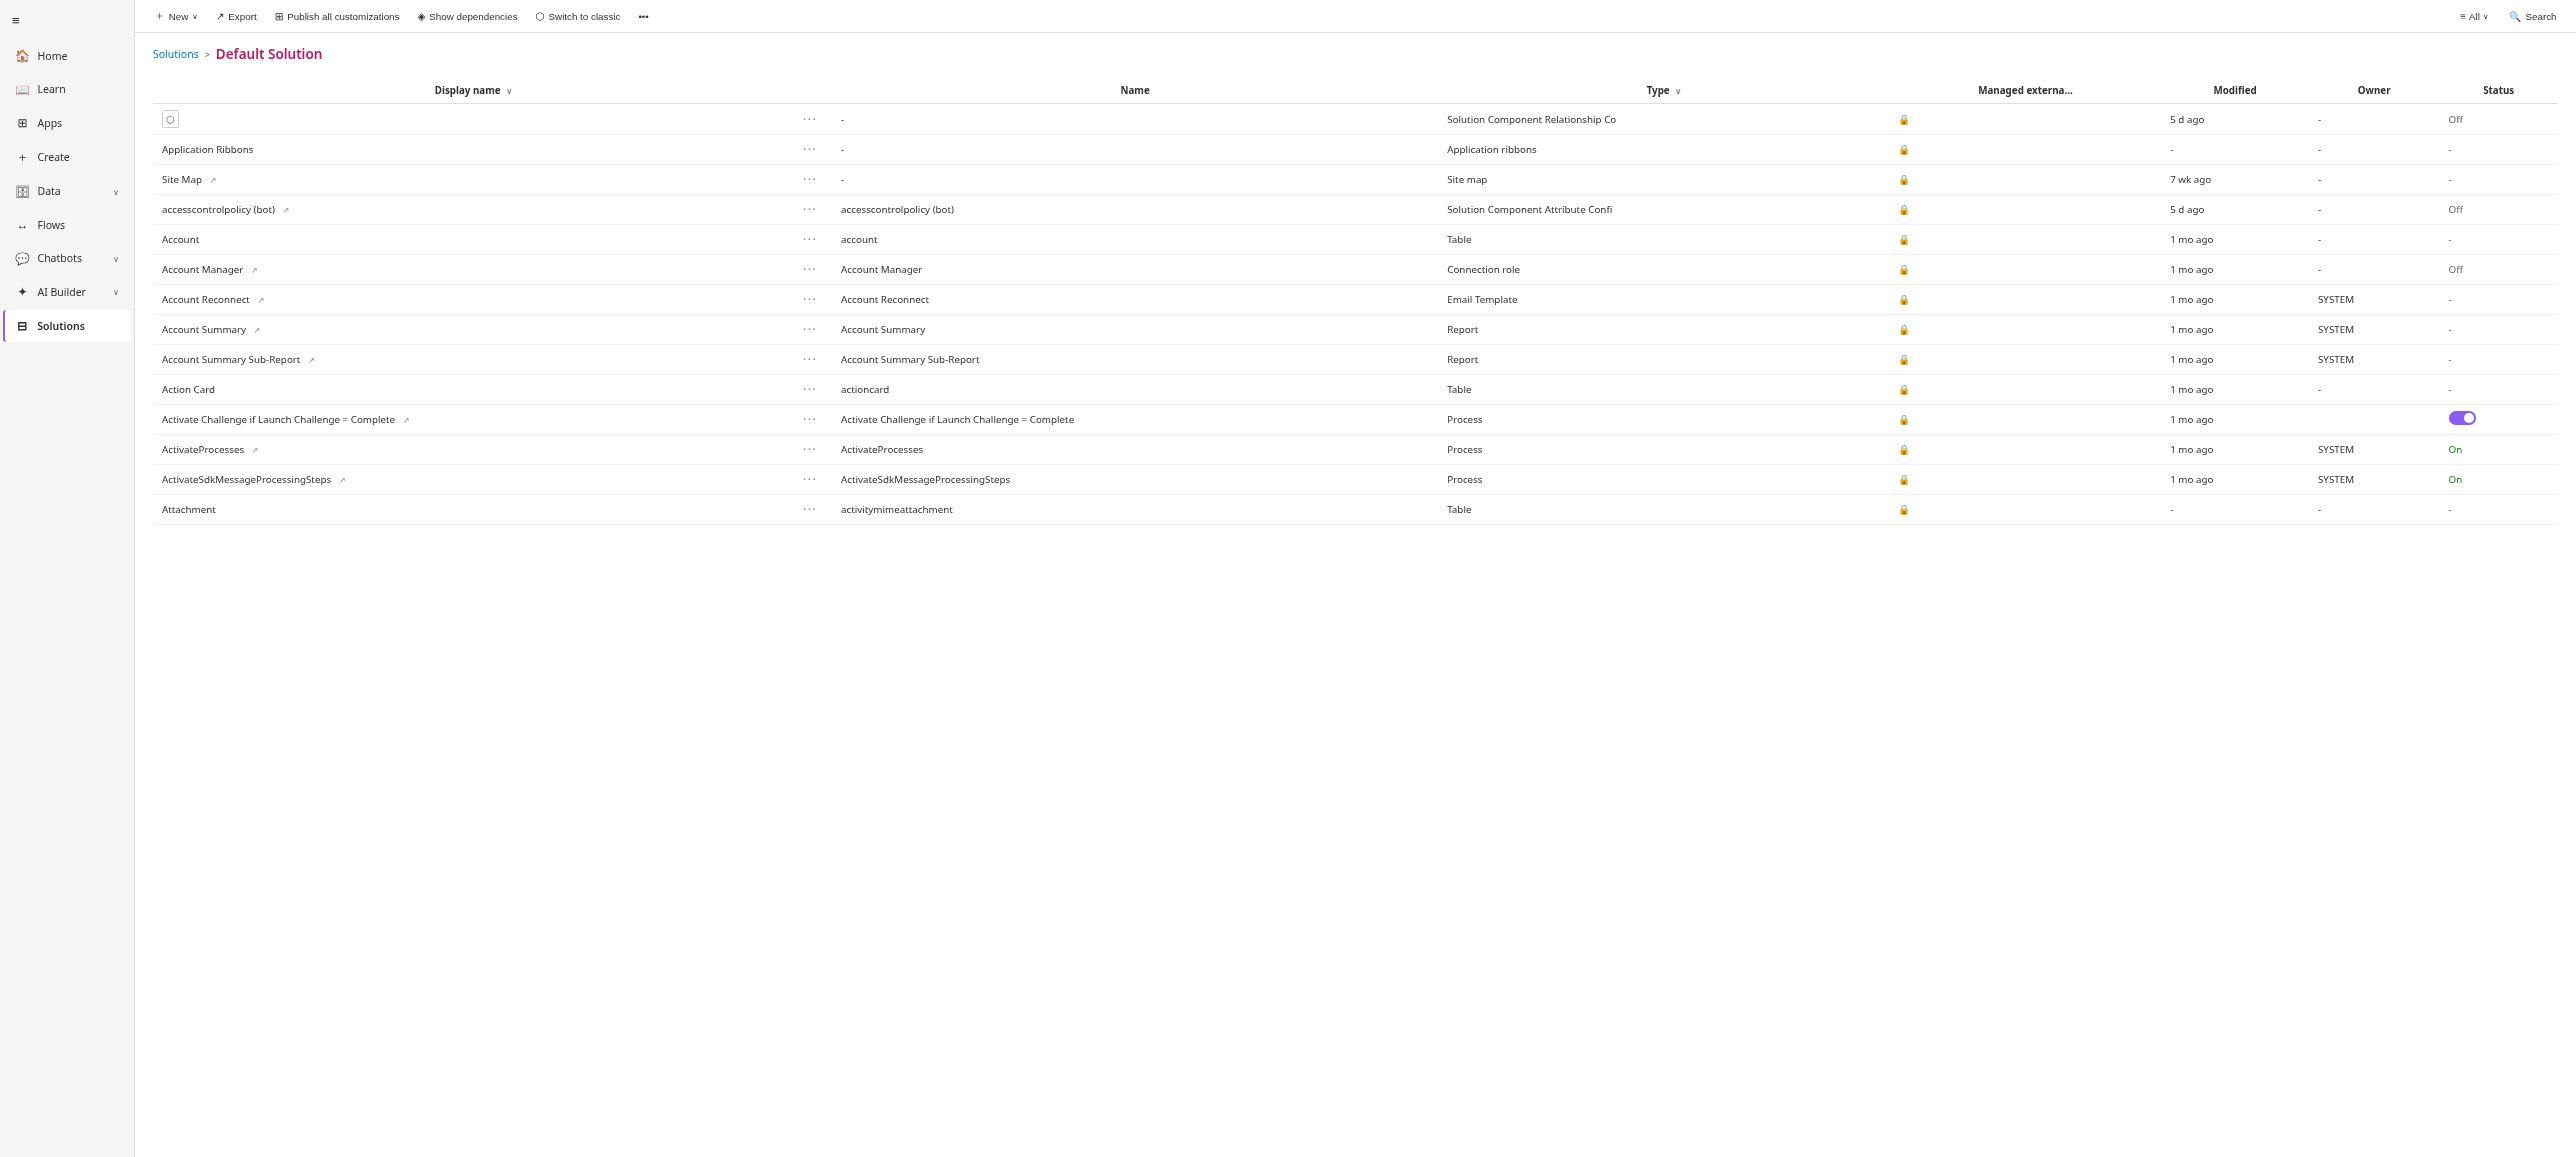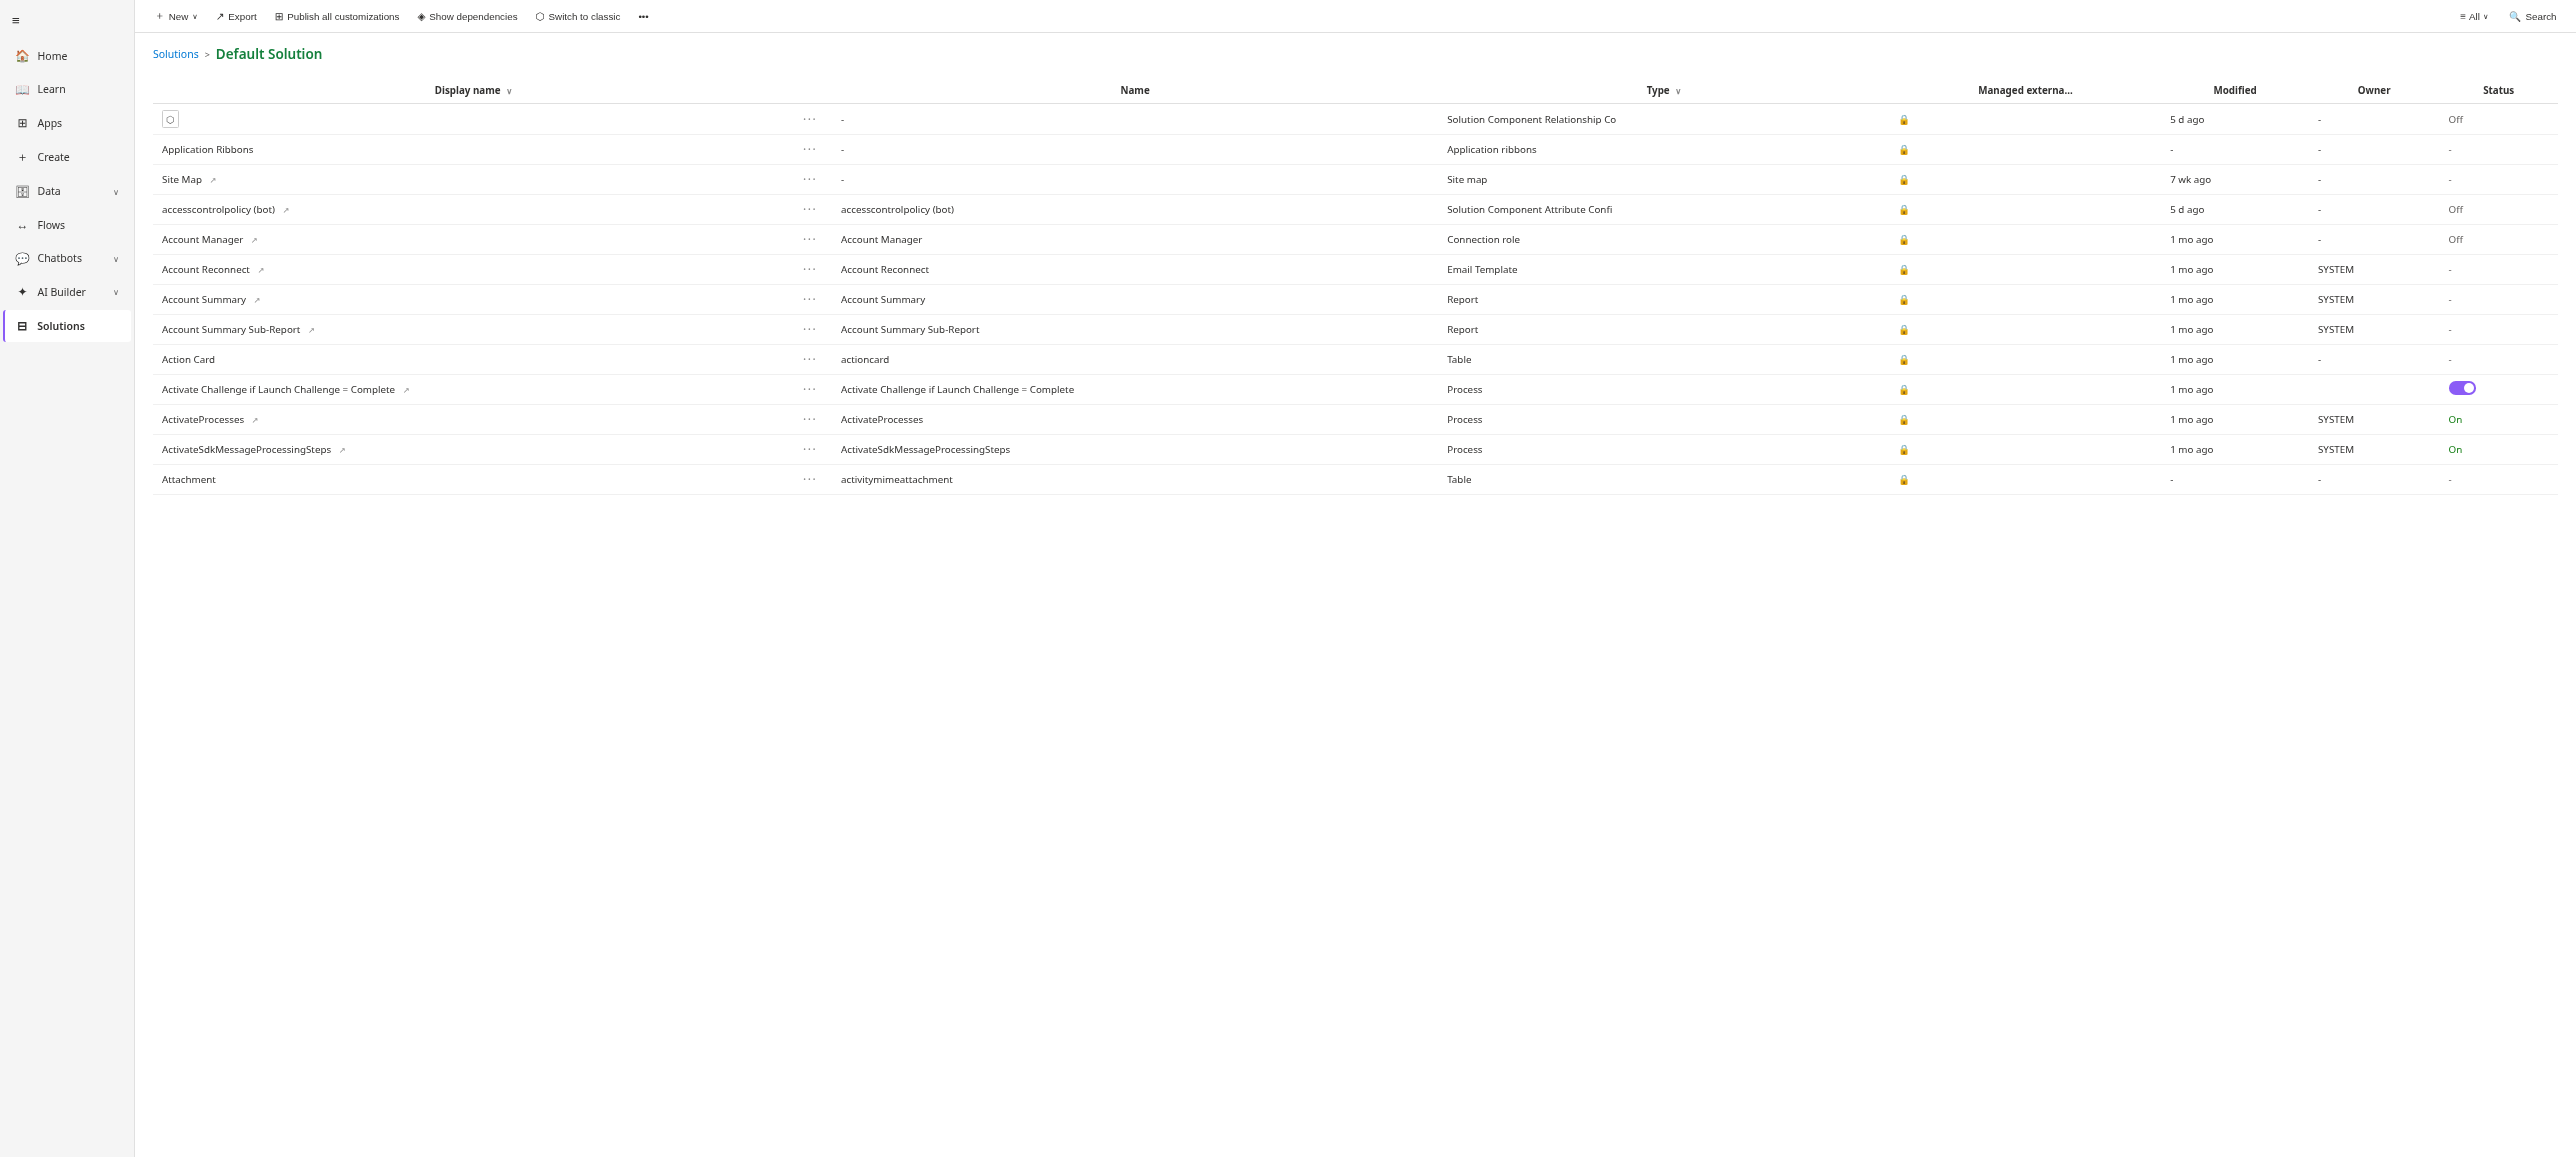--- a/index.html
+++ b/index.html
@@ -96,21 +96,21 @@
     
     .breadcrumb {
       display: flex;
       align-items: center;
       gap: 6px;
       margin-bottom: 15px;
       font-size: 10.5px;
     }
     .breadcrumb-link { color: #0078d4; cursor: pointer; }
     .breadcrumb-sep { color: #605e5c; font-size: 9px; }
-    .breadcrumb-current { font-size: 13.5px; font-weight: 600; color: #15803d; }
+    .breadcrumb-current { font-size: 13.5px; font-weight: 600; color: #be185d; }
 
     
     .table-container { width: 100%; overflow-x: auto; }
     table { width: 100%; border-collapse: collapse; font-size: 9.8px; }
     thead tr { border-bottom: 1.5px solid #e0e0e0; }
     thead th {
       text-align: center;
       padding: 6px 9px;
       font-weight: 700;
       color: #323130;
@@ -316,20 +316,34 @@
               <td>accesscontrolpolicy (bot)</td>
               <td>Solution Component Attribute Confi</td>
               <td><span class="cell-lock">🔒</span></td>
               <td>5 d ago</td>
               <td>-</td>
               <td><span class="status-off">Off</span></td>
             </tr>
             <tr>
               <td>
                 <div class="display-name-cell">
+                  <span style="cursor:pointer; color: #323130;">Account</span>
+                </div>
+              </td>
+              <td><span class="cell-more">···</span></td>
+              <td>account</td>
+              <td>Table</td>
+              <td><span class="cell-lock">🔒</span></td>
+              <td>1 mo ago</td>
+              <td>-</td>
+              <td><span class="status-dash">-</span></td>
+            </tr>
+            <tr>
+              <td>
+                <div class="display-name-cell">
                   <span style="cursor:pointer; color: #323130;">Account Manager</span>
                   <span class="cell-external-link">↗</span>
                 </div>
               </td>
               <td><span class="cell-more">···</span></td>
               <td>Account Manager</td>
               <td>Connection role</td>
               <td><span class="cell-lock">🔒</span></td>
               <td>1 mo ago</td>
               <td>-</td>

